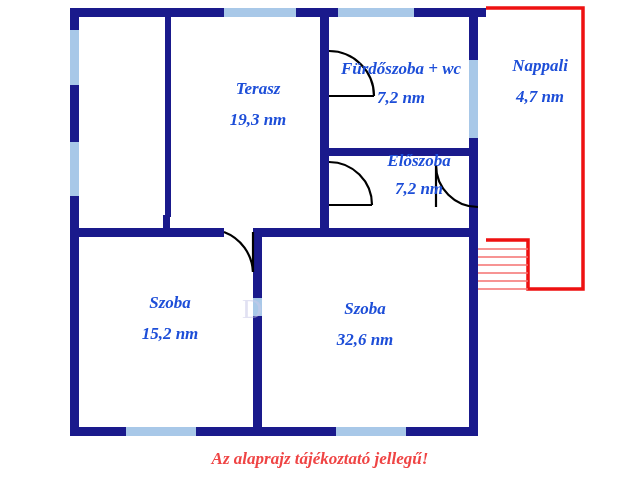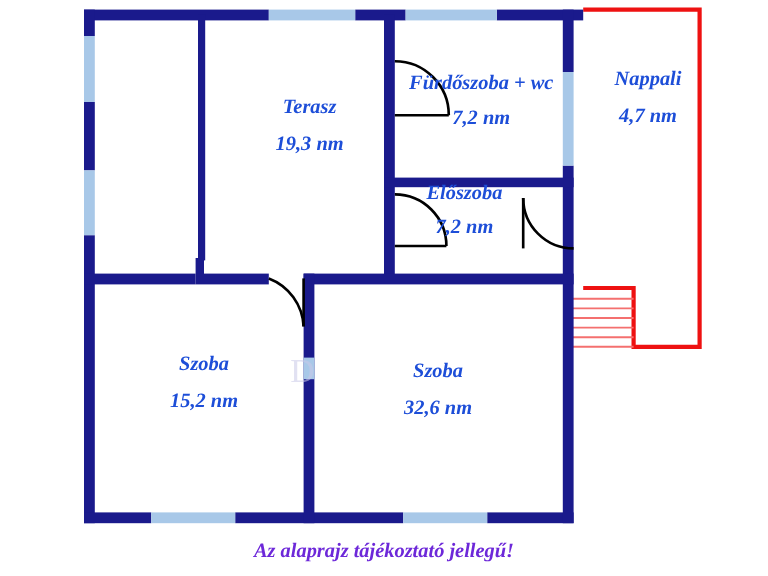--- a/index.html
+++ b/index.html
@@ -43,26 +43,26 @@
   }
   #caption {
     position: absolute;
     left: 0;
     top: 449px;
     width: 640px;
     text-align: center;
     font-style: italic;
     font-weight: bold;
     font-size: 17px;
-    color: #6d28d9;
+    color: #ef4444;
   }
   .lbl-konyha   { left: 62px;  top: 88px;  width: 120px; }
   .lbl-nappali  { left: 178px; top: 80px;  width: 160px; }
   .lbl-furdo    { left: 313px; top: 60px;  width: 176px; }
-  .lbl-eloszoba { left: 314px; top: 152px; width: 146px; }
+  .lbl-eloszoba { left: 346px; top: 152px; width: 146px; }
   .lbl-terasz   { left: 470px; top: 57px;  width: 140px; }
   .lbl-szoba1   { left: 90px;  top: 294px; width: 160px; }
   .lbl-szoba2   { left: 280px; top: 300px; width: 170px; }
   .lbl-furdo .room-area    { margin-top: 12px; }
   .lbl-eloszoba .room-area { margin-top: 11px; }
 </style>
 </head>
 <body>
 
 <div id="page">

